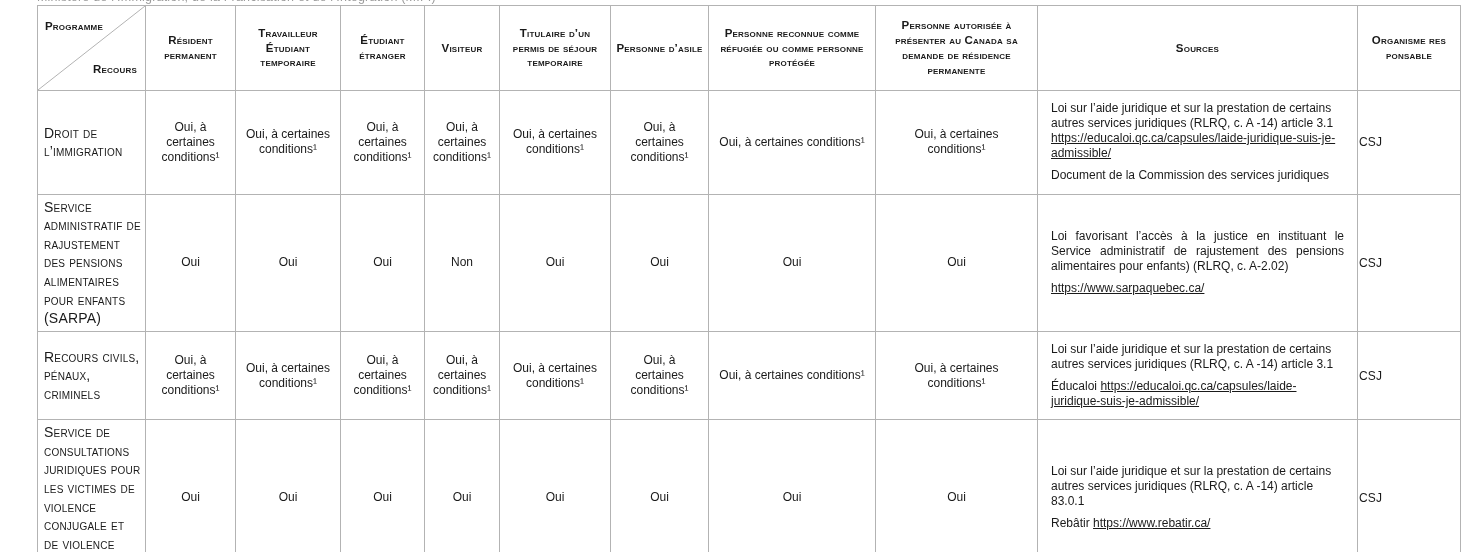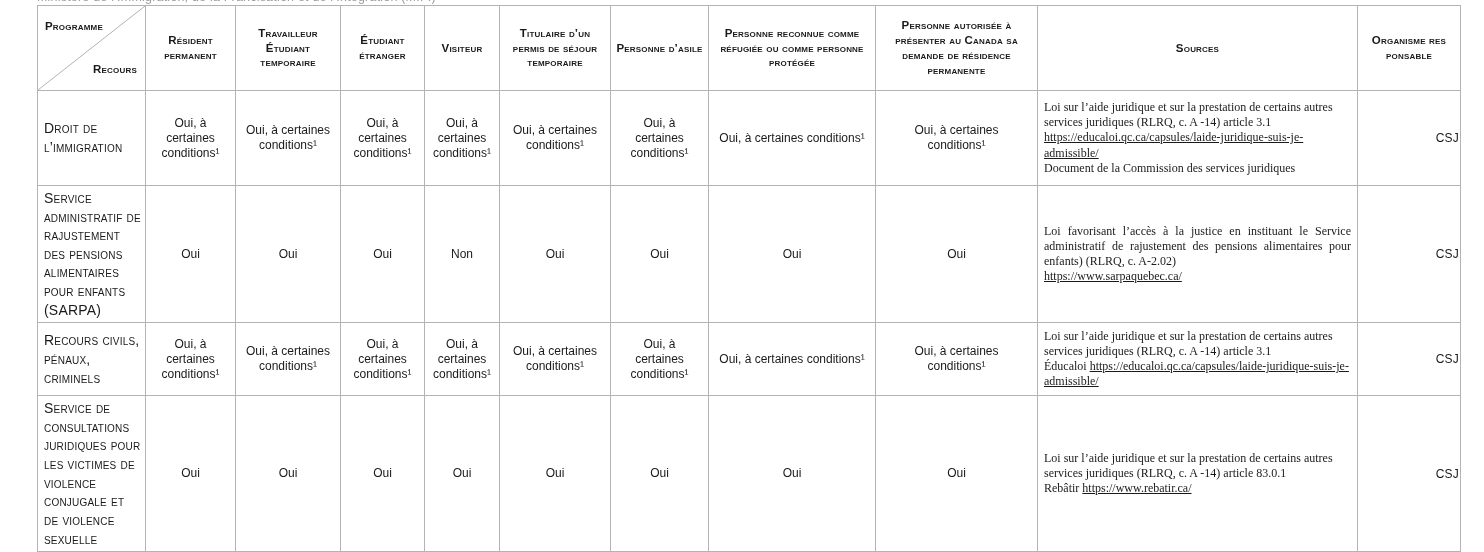--- a/index.html
+++ b/index.html
@@ -55,24 +55,24 @@
   }
   td.val {
     text-align: center; vertical-align: middle;
     font-size: 12px; line-height: 1.25; padding: 2px 8px;
   }
   td.src {
     text-align: left; vertical-align: middle;
     font-size: 12px; line-height: 1.26; padding: 3px 6px;
   }
   td.src.justify .src-p { text-align: justify; }
-  .src-p { margin: 0; font-family: Liberation Serif, serif; }
+  .src-p { margin: 7px; }
   .src-link { color: inherit; text-decoration: underline; cursor: pointer; }
   td.org {
-    text-align: right; vertical-align: middle;
+    text-align: left; vertical-align: middle;
     font-size: 12px; letter-spacing: .2px;
   }
 </style>
 </head>
 <body>
 
 <div class="page">
   <div class="clipped-line">
     <span>Ministère de l’Immigration, de la Francisation et de l’Intégration (MIFI)</span>
   </div>

